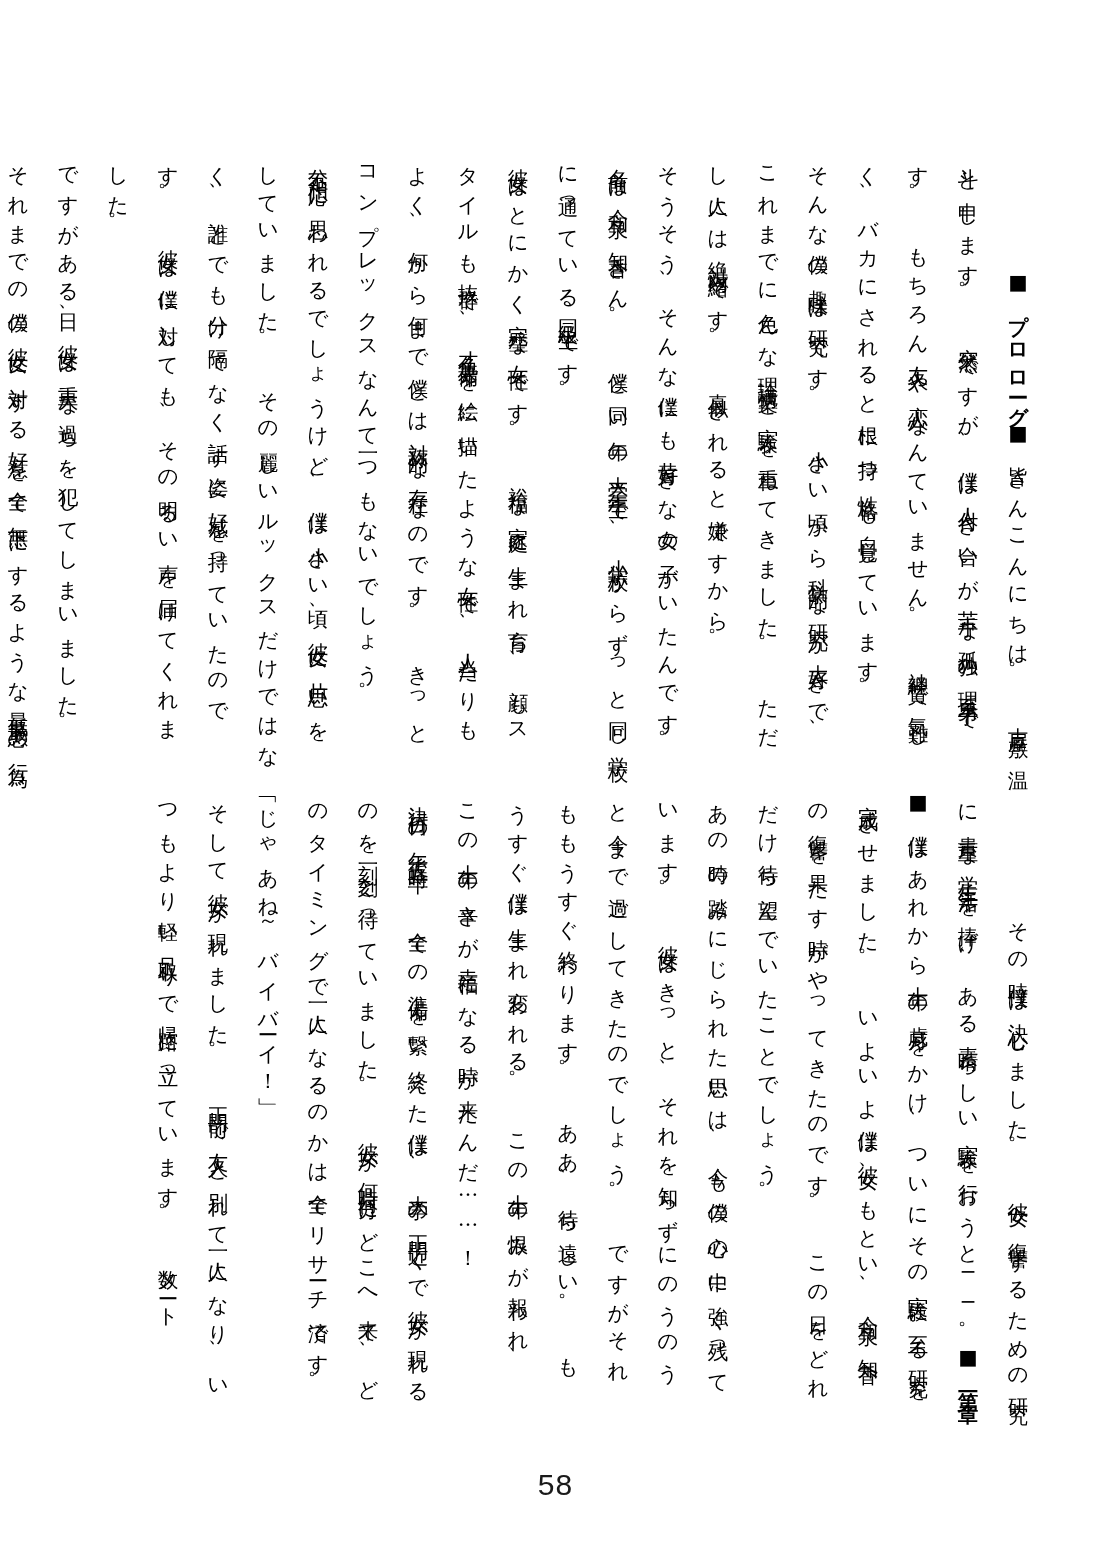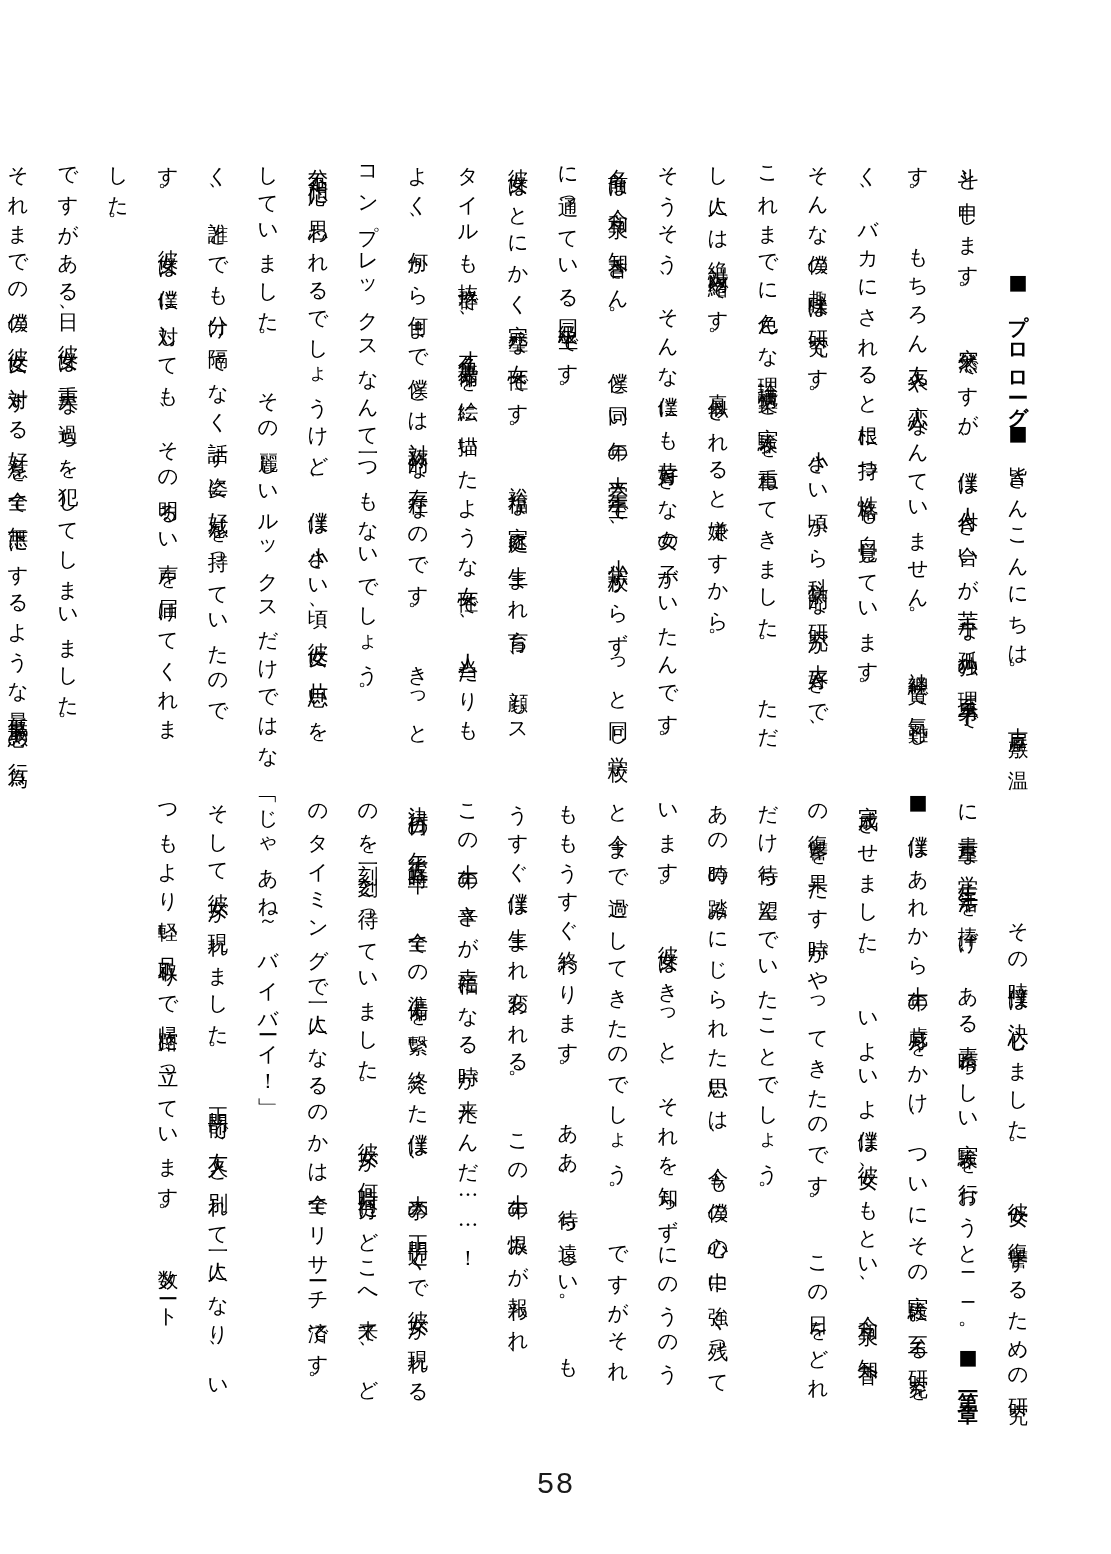--- a/index.html
+++ b/index.html
@@ -60,21 +60,21 @@
     font-weight: bold;
   }
 
   
   #page-number {
     position: absolute;
     left: 0;
     right: 0;
     top: 1468px;
     text-align: center;
-    font-family: Liberation Mono, monospace;
+    font-family: Liberation Sans, sans-serif;
     font-size: 30px;
     letter-spacing: 1px;
     color: #1a1a1a;
   }
 </style>
 </head>
 <body>
 
 <div class="page">
 

